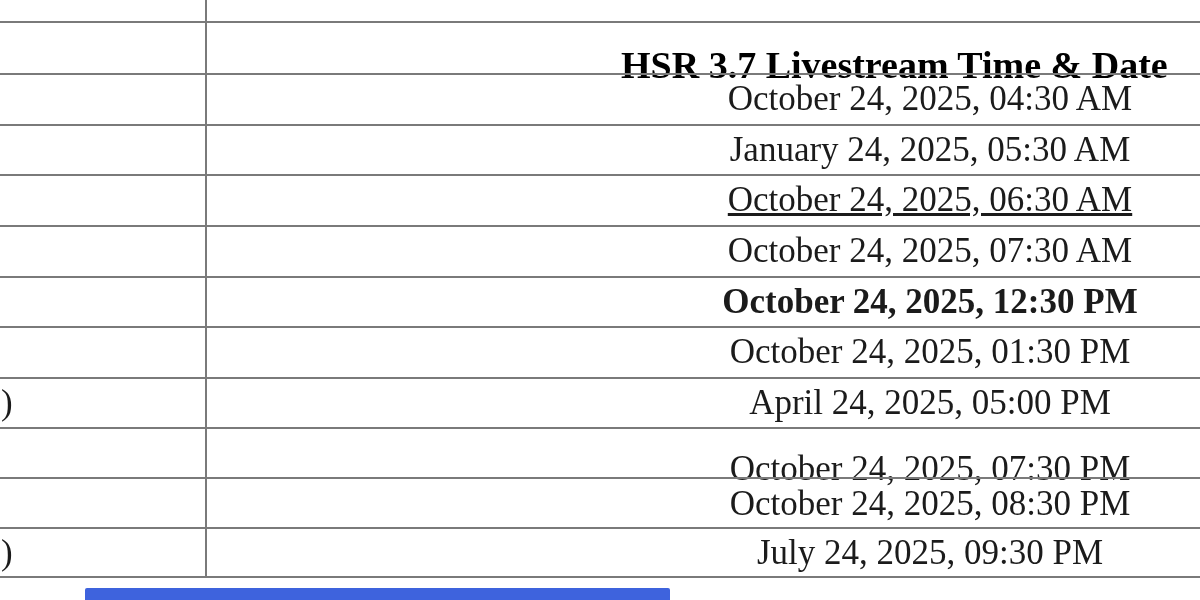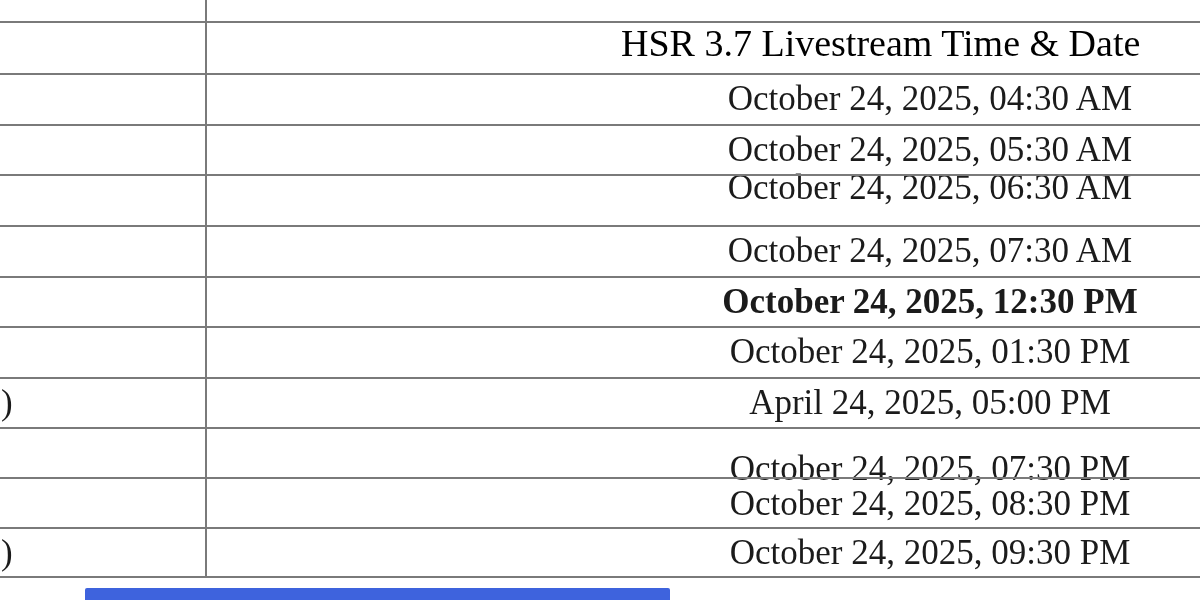--- a/index.html
+++ b/index.html
@@ -29,25 +29,25 @@
     top: 0;
     left: 205px;
     width: 2px;
     height: 578px;
     background: #7a7a7a;
   }
   
   .header-text {
     position: absolute;
     left: 621px;
-    top: 18px;
+    top: 40px;
     height: 38px;
     line-height: 50px;
     font-size: 38px;
-    font-weight: normal;
+    font-weight: bold;
     color: #000000;
     white-space: nowrap;
   }
   
   .date-text {
     position: absolute;
     left: 930px;
     transform: translateX(-50%);
     height: 40px;
     line-height: 50px;
@@ -76,30 +76,30 @@
 </head>
 <body>
 
 <div id="screen" style="color: rgb(27, 27, 27); background: rgb(255, 255, 255);">
   <div class="v-line" style="background: rgb(122, 122, 122);"></div>
 
   <div class="header-text" style="color: rgb(0, 0, 0);">HSR 3.7 Livestream Time &amp; Date</div>
 
   <div id="rows">
       <div class="date-text" style="top: 74px;">October 24, 2025, 04:30 AM</div>
-      <div class="date-text" style="top: 125px;">October 24, 2025, 05:30 AM</div>
-      <div class="date-text" style="top: 163px;">October 24, 2025, 06:30 AM</div>
+      <div class="date-text" style="top: 125px;">January 24, 2025, 05:30 AM</div>
+      <div class="date-text" style="top: 175px; text-decoration: underline;">October 24, 2025, 06:30 AM</div>
       <div class="date-text" style="top: 226px;">October 24, 2025, 07:30 AM</div>
       <div class="date-text" style="top: 277px; font-weight: bold;">October 24, 2025, 12:30 PM</div>
       <div class="date-text" style="top: 327px;">October 24, 2025, 01:30 PM</div>
       <div class="date-text" style="top: 378px;">April 24, 2025, 05:00 PM</div>
       <div class="tz-frag" style="top: 378px;">)</div>
       <div class="date-text" style="top: 444px;">October 24, 2025, 07:30 PM</div>
       <div class="date-text" style="top: 470px; margin-top: 9px;">October 24, 2025, 08:30 PM</div>
-      <div class="date-text" style="top: 528px;">October 24, 2025, 09:30 PM</div>
+      <div class="date-text" style="top: 528px;">July 24, 2025, 09:30 PM</div>
       <div class="tz-frag" style="top: 528px;">)</div>
     </div>
 
   <div id="lines">
       <div class="h-line" style="top: 21px; background: rgb(122, 122, 122);"></div>
       <div class="h-line" style="top: 73px; background: rgb(122, 122, 122);"></div>
       <div class="h-line" style="top: 124px; background: rgb(122, 122, 122);"></div>
       <div class="h-line" style="top: 174px; background: rgb(122, 122, 122);"></div>
       <div class="h-line" style="top: 225px; background: rgb(122, 122, 122);"></div>
       <div class="h-line" style="top: 276px; background: rgb(122, 122, 122);"></div>

